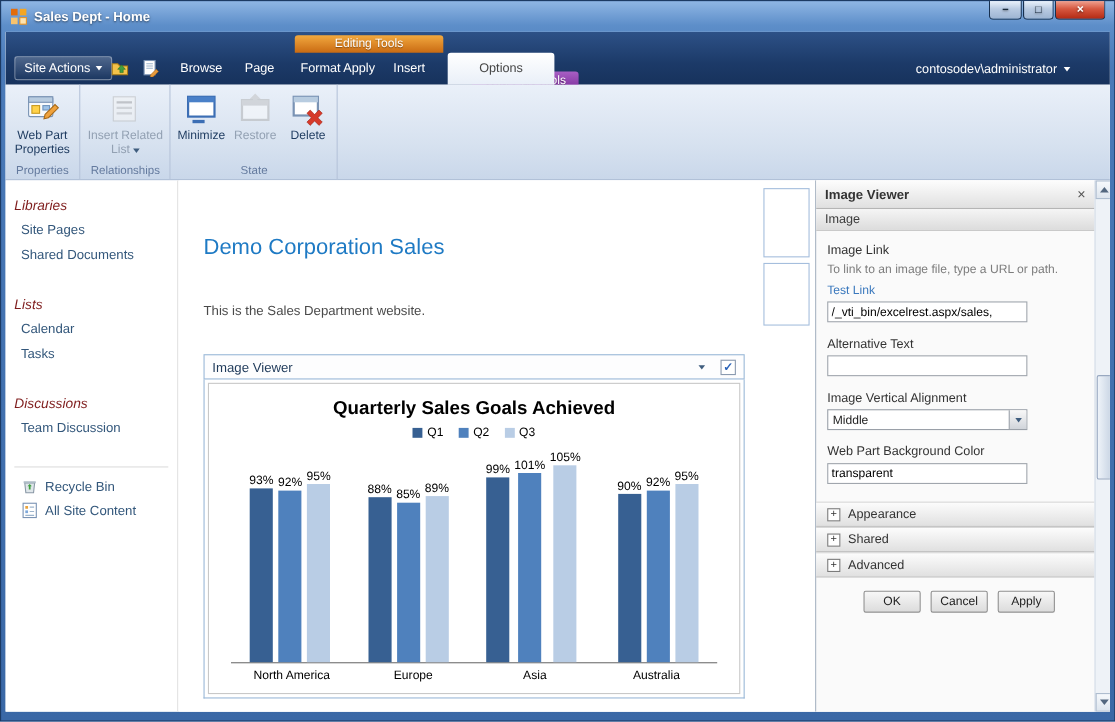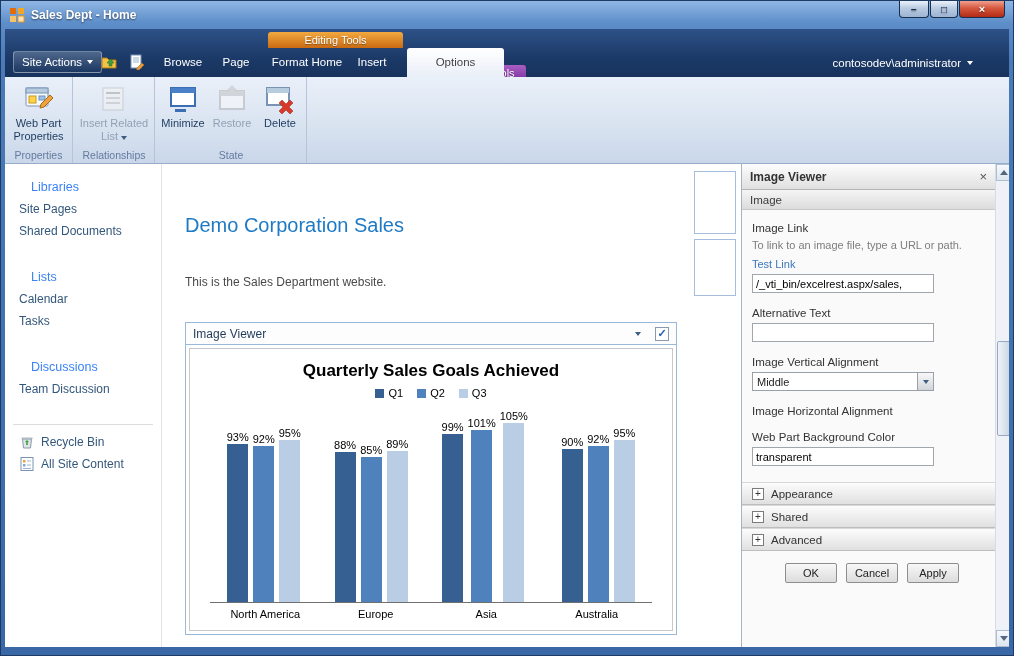--- a/index.html
+++ b/index.html
@@ -53,21 +53,21 @@
   .rbtn .ricon { width:32px; height:32px; margin-bottom:2px; }
   .rbtn.disabled { color:#93a1b3;align-items:center; }
   .rbtn.disabled .ricon { opacity:.5; filter:grayscale(1); }
   .rgroup-label { position:absolute; bottom:2px; left:0; right:0; text-align:center; font-size:10.5px; color:#647a9e; }
 
   
   .main { position:absolute; top:135px; left:0; right:0; bottom:0; background:#fff; }
 
   .leftnav { position:absolute; left:0; top:0; bottom:0; width:157px; border-right:1px solid #e3e3e3; padding-top:12px; }
   .nav-section { margin-bottom:24px; }
-  .nav-header { height:22px; line-height:22px; padding-left:26px; font-size:12.5px; color:#3b82f6; cursor:pointer; }
+  .nav-header { height:22px; line-height:22px; padding-left:8px; font-size:12.5px; color:#7f1d1d; cursor:pointer;font-style:italic; }
   .nav-item { height:22px; line-height:22px; padding-left:14px; font-size:12px; color:#33577b; cursor:pointer;
     display:flex; align-items:center; gap:6px; }
   .nav-divider { border-top:1px solid #ddd; margin:16px 8px 6px; }
   .nav-icon { width:16px; height:16px; flex:0 0 16px; }
 
   .content { position:absolute; left:158px; top:0; bottom:0; width:578px; overflow:hidden; background:#fff; }
   .page-title { margin:50px 0 0 22px; font-size:20px; color:#1e7ac4; }
   .intro { margin:38px 0 0 22px; font-size:12px; color:#4a4a4a; }
 
   .empty-zone { position:absolute; left:531px; width:42px; border:1px solid #a5bedd; background:#fff; }
@@ -182,21 +182,21 @@
           <svg width="16" height="16">
               <rect x="2" y="1" width="10" height="13" fill="#fff" stroke="#7a93b4"></rect>
               <line x1="4" y1="4" x2="10" y2="4" stroke="#9db4cc"></line>
               <line x1="4" y1="6" x2="10" y2="6" stroke="#9db4cc"></line>
               <line x1="4" y1="8" x2="10" y2="8" stroke="#9db4cc"></line>
               <path d="M8 14 l5-5 2 2 -5 5 -2.5.5 z" fill="#e89a3c" stroke="#a86a18" stroke-width="0.6"></path>
             </svg>
         </span>
         <div class="tab" style="left:152px;width:52px">Browse</div>
         <div class="tab" style="left:208px;width:46px">Page</div>
-        <div class="tab" style="left:266px;width:72px">Format Home</div>
+        <div class="tab" style="left:266px;width:72px">Format Apply</div>
         <div class="tab" style="left:342px;width:50px">Insert</div>
         <div class="tab selected" style="left:402px;width:97px">Options</div>
         <div class="user-menu">
           <span>contosodev\administrator</span>
           <span class="caret-w"></span>
         </div>
       </div>
     </div>
 
     <div class="ribbon-body">
@@ -429,21 +429,20 @@
           <input class="tp-input" value="" style="">
 
           <div class="tp-label">Image Vertical Alignment</div>
           <div class="tp-select">
             <span>Middle</span>
             <span class="dd-btn">
                 <span class="caret-d"></span>
               </span>
           </div>
 
-          <div class="tp-label">Image Horizontal Alignment</div>
 
           <div class="tp-label">Web Part Background Color</div>
           <input class="tp-input" value="transparent" style="">
 
           <div class="tp-collapses">
             <div class="tp-collapse">
               <span class="plus-box">+</span>
               <span>Appearance</span>
             </div>
             <div class="tp-collapse">

